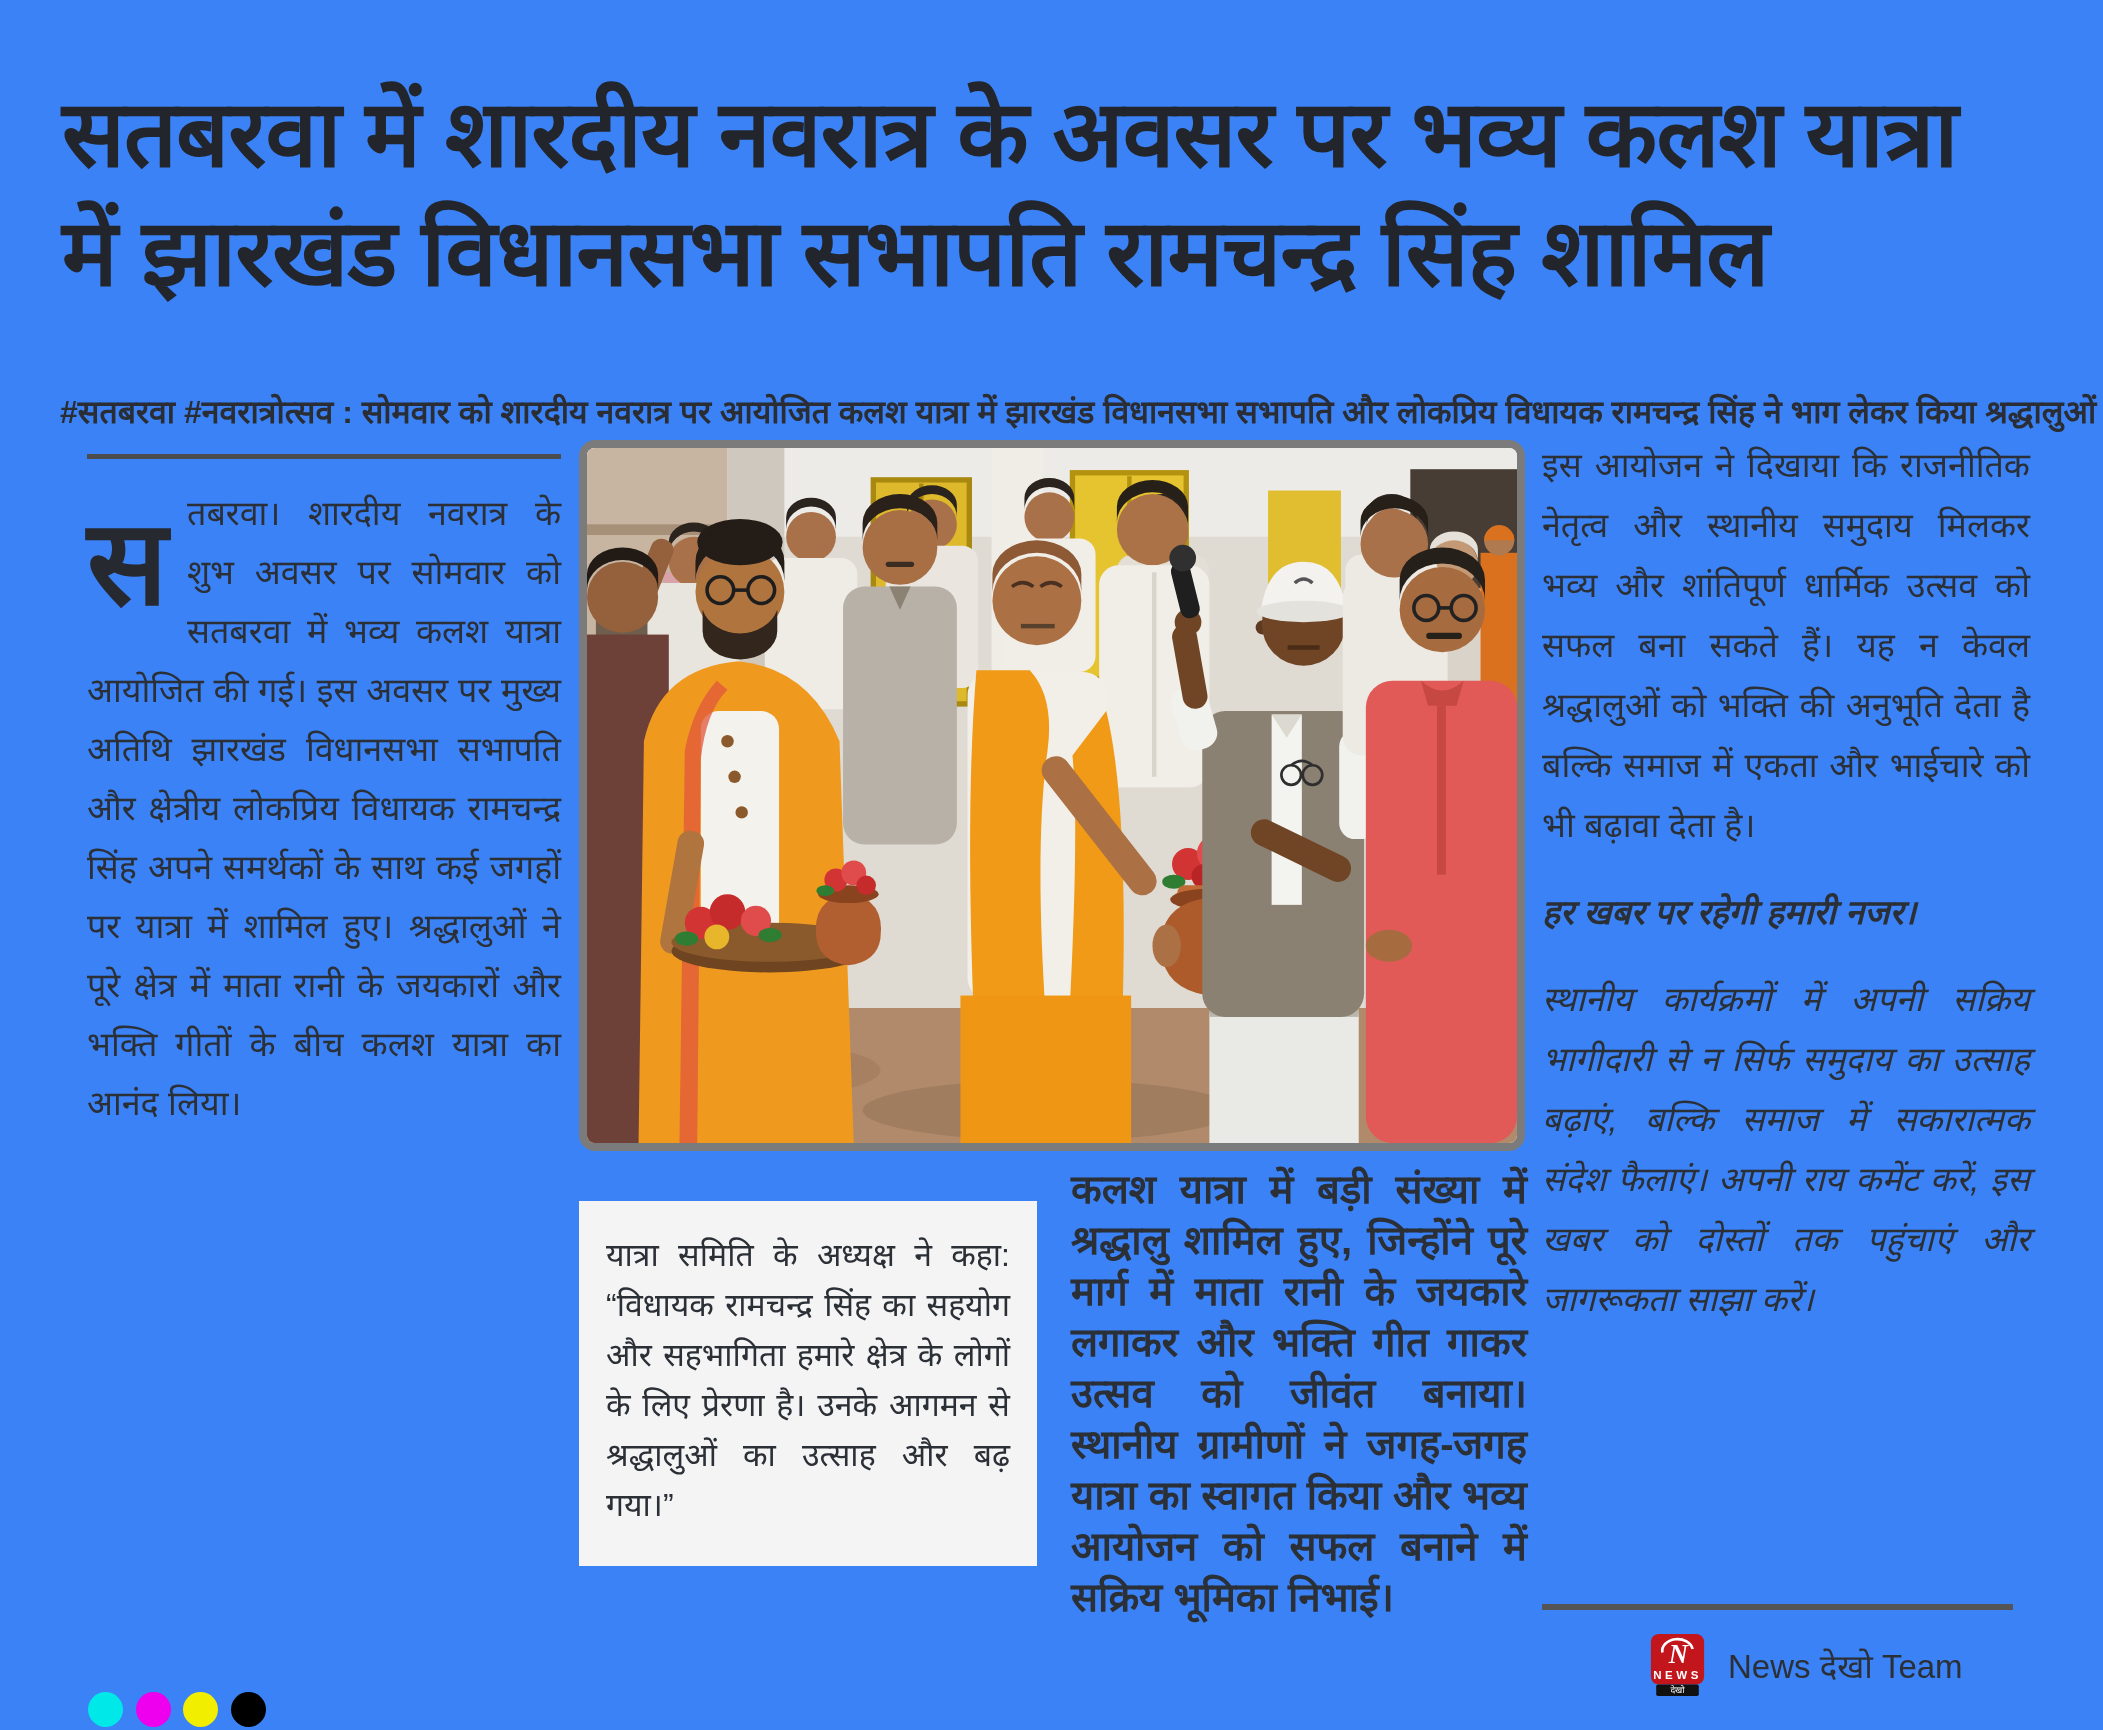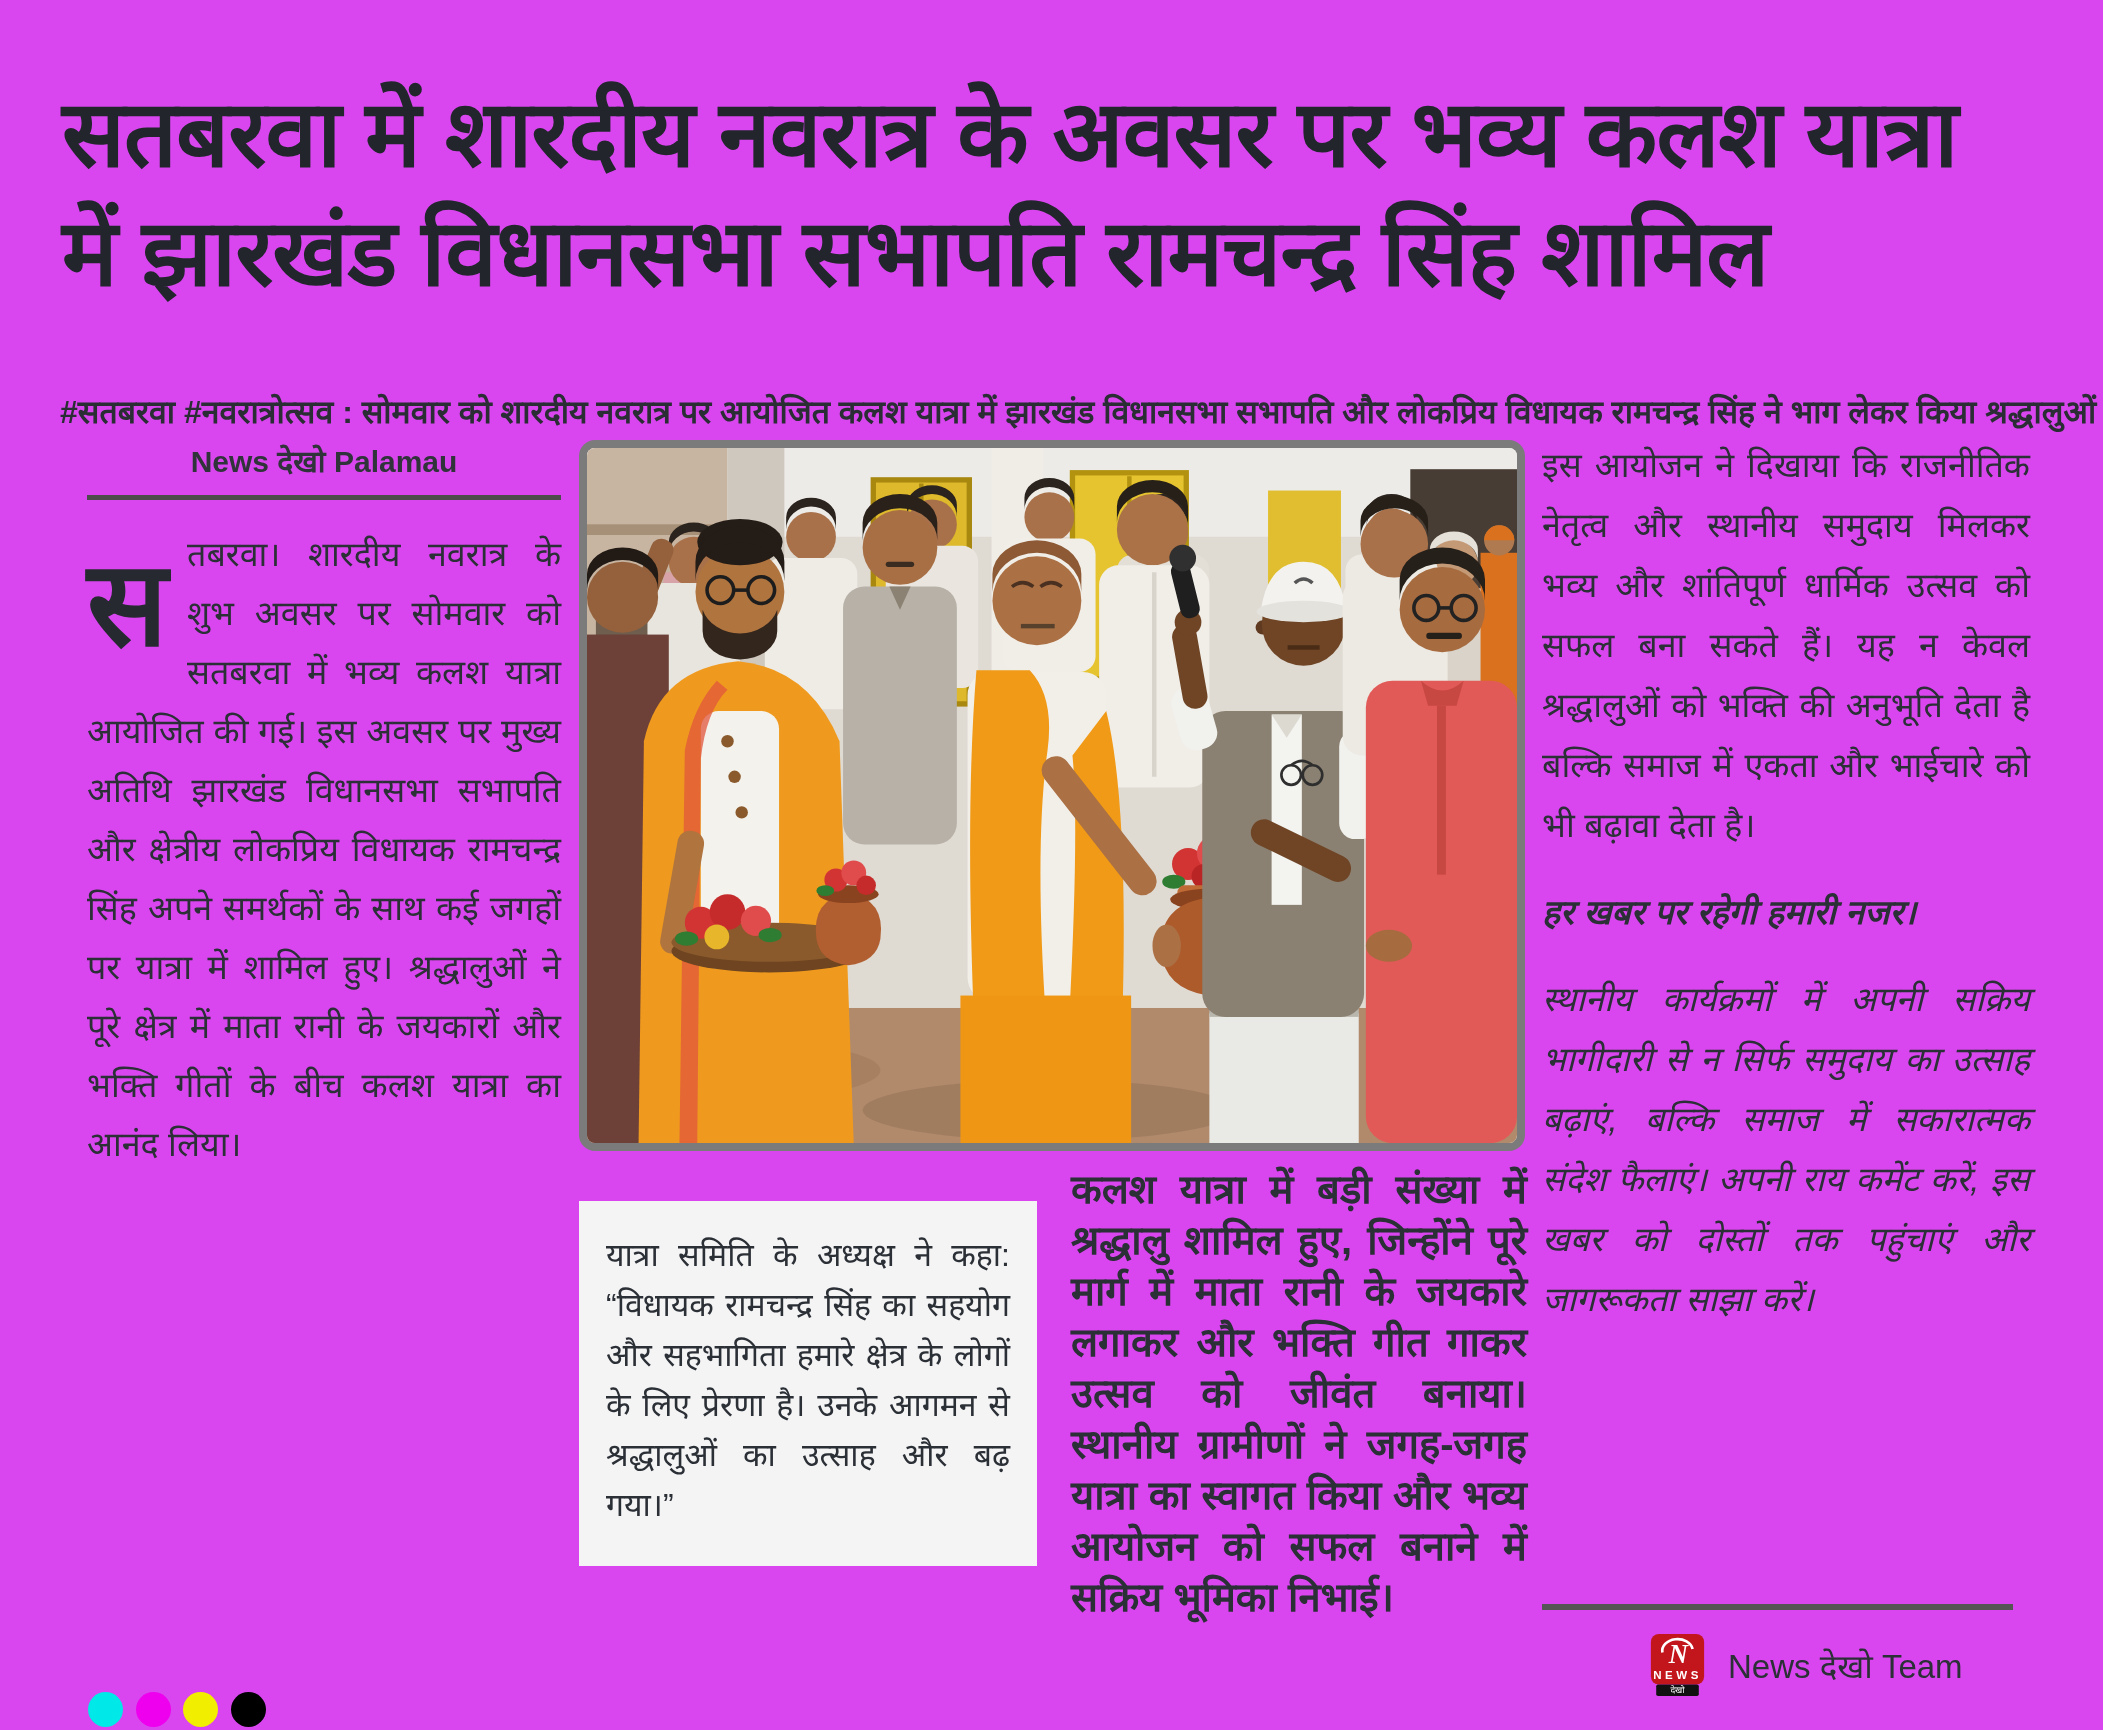--- a/index.html
+++ b/index.html
@@ -3,21 +3,21 @@
 <meta charset="utf-8">
 <style>
   * { box-sizing: border-box; margin: 0; padding: 0; }
   html, body { background: #ffffff; }
   body { font-family: "Liberation Sans", "DejaVu Sans", sans-serif; }
 
   .page {
     position: relative;
     width: 2103px;
     height: 1731px;
-    background: #d946ef;
+    background: #3b82f6;
     overflow: hidden;
   }
 
   .headline {
     position: absolute;
     left: 62px; top: 75px;
     width: 2005px;
     font-size: 93px;
     line-height: 119px;
     font-weight: 800;
@@ -147,21 +147,20 @@
 <div class="page">
 
   <h1 class="headline">
     <span>सतबरवा में शारदीय नवरात्र के अवसर पर भव्य कलश यात्रा</span>
     <span>में झारखंड विधानसभा सभापति रामचन्द्र सिंह शामिल</span>
   </h1>
 
   <div class="subheadline">#सतबरवा #नवरात्रोत्सव : सोमवार को शारदीय नवरात्र पर आयोजित कलश यात्रा में झारखंड विधानसभा सभापति और लोकप्रिय विधायक रामचन्द्र सिंह ने भाग लेकर किया श्रद्धालुओं व</div>
 
   <div class="left-col">
-    <div class="kicker">News देखो Palamau</div>
     <div class="kicker-rule"></div>
     <p class="body-text lead">
       <span class="dropcap">स</span><span>तबरवा। शारदीय नवरात्र के शुभ अवसर पर सोमवार को सतबरवा में भव्य कलश यात्रा आयोजित की गई। इस अवसर पर मुख्य अतिथि झारखंड विधानसभा सभापति और क्षेत्रीय लोकप्रिय विधायक रामचन्द्र सिंह अपने समर्थकों के साथ कई जगहों पर यात्रा में शामिल हुए। श्रद्धालुओं ने पूरे क्षेत्र में माता रानी के जयकारों और भक्ति गीतों के बीच कलश यात्रा का आनंद लिया।</span>
     </p>
   </div>
 
   <div class="photo-frame">
     <svg viewBox="0 0 1046 782" preserveAspectRatio="xMidYMid slice">
 
       <rect width="1046" height="782" fill="#dfdad2"></rect>

